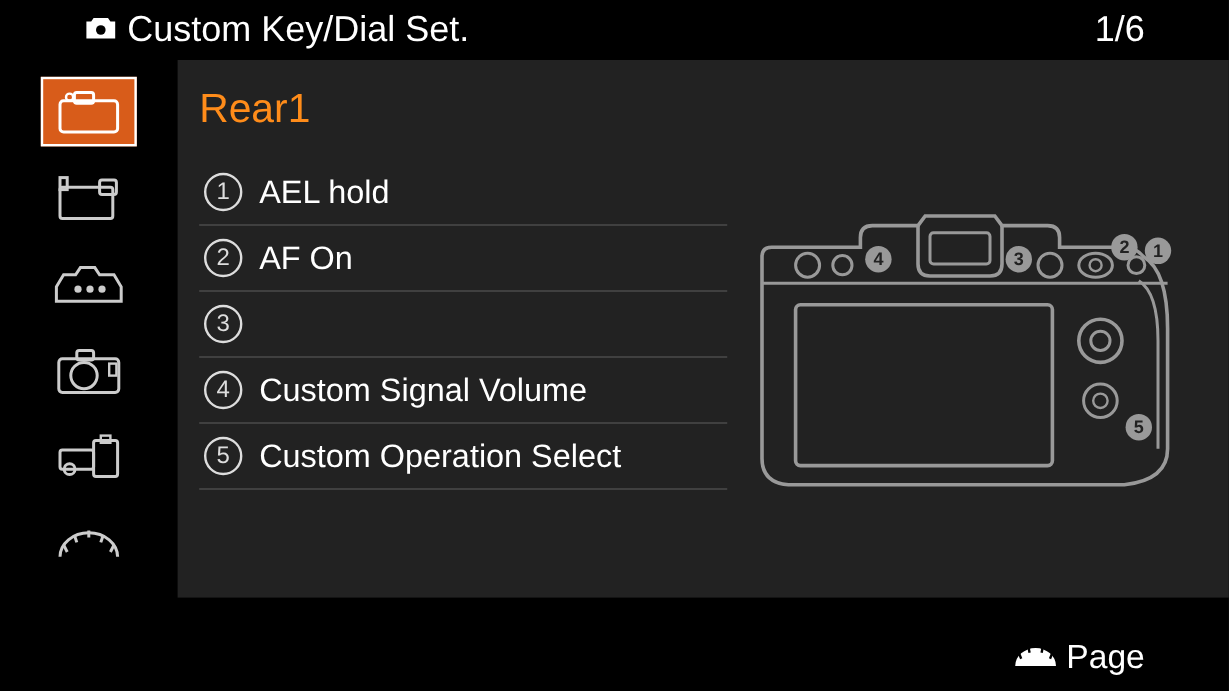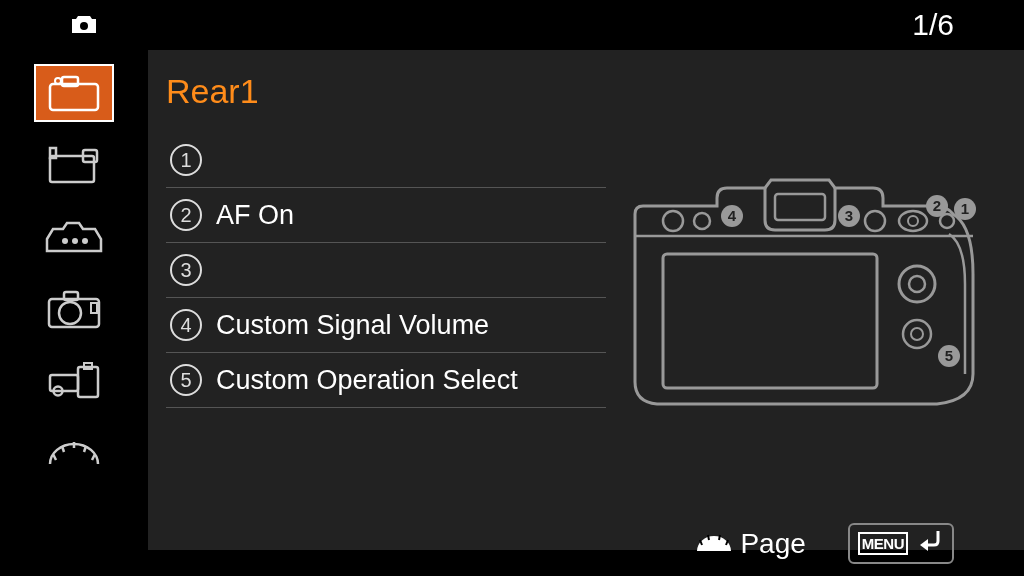--- a/index.html
+++ b/index.html
@@ -17,21 +17,21 @@
       justify-content: space-between;
       align-items: center;
       padding: 8px 70px 8px 70px;
       font-size: 30px;
       font-weight: 500;
     }
     .header-left { display: flex; align-items: center; gap: 8px; }
     .cam-small-icon { display: inline-block; }
     .main {
       display: flex;
-      height: 500px;
+      height: 448px;
     }
     .sidebar {
       width: 148px;
       display: flex;
       flex-direction: column;
       align-items: center;
       padding-top: 14px;
       gap: 14px;
     }
     .sidebar-item {
@@ -124,20 +124,21 @@
 <body>
 
 <div class="header">
   <div class="header-left">
     <span class="cam-small-icon">
       <svg width="28" height="22" viewBox="0 0 28 22">
         <path d="M2 6 h4 l2 -3 h12 l2 3 h4 v14 h-24 z" fill="#fff"></path>
         <circle cx="14" cy="13" r="4" fill="#000"></circle>
       </svg>
     </span>
+    <span>Custom Key/Dial Set.</span>
   </div>
   <span>1/6</span>
 </div>
 
 <div class="main">
   <div class="sidebar">
     <div class="sidebar-item selected">
       <svg width="54" height="38" viewBox="0 0 54 38">
         <rect x="3" y="10" width="48" height="26" rx="3" fill="none" stroke="#fff" stroke-width="2.5"></rect>
         <rect x="15" y="3" width="16" height="9" rx="2" fill="none" stroke="#fff" stroke-width="2.5"></rect>
@@ -186,20 +187,21 @@
       </svg>
     </div>
   </div>
 
   <div class="content">
     <div class="content-left">
       <div class="section-title">Rear1</div>
       <ul class="assignment-list">
         <li class="assignment-item">
           <span class="num-circle">1</span>
+          <span>AEL hold</span>
         </li>
         <li class="assignment-item">
           <span class="num-circle">2</span>
           <span>AF On</span>
         </li>
         <li class="assignment-item">
           <span class="num-circle">3</span>
         </li>
         <li class="assignment-item">
           <span class="num-circle">4</span>
@@ -272,22 +274,13 @@
       <svg width="40" height="22" viewBox="0 0 40 22">
         <path d="M3 20 A 17 15 0 0 1 37 20 Z" fill="#fff"></path>
         <line x1="8" y1="14" x2="6" y2="9" stroke="#000" stroke-width="2"></line>
         <line x1="15" y1="9" x2="14" y2="4" stroke="#000" stroke-width="2"></line>
         <line x1="25" y1="9" x2="26" y2="4" stroke="#000" stroke-width="2"></line>
         <line x1="32" y1="14" x2="34" y2="9" stroke="#000" stroke-width="2"></line>
       </svg>
     </span>
     <span>Page</span>
   </div>
-  <div class="menu-btn">
-    <span class="menu-box">MENU</span>
-    <span>
-      <svg width="28" height="26" viewBox="0 0 28 26">
-        <path d="M 22 4 L 22 14 Q 22 18 18 18 L 8 18" fill="none" stroke="#fff" stroke-width="3"></path>
-        <path d="M 12 12 L 4 18 L 12 24 Z" fill="#fff"></path>
-      </svg>
-    </span>
-  </div>
 </div>
 
 </body></html>

